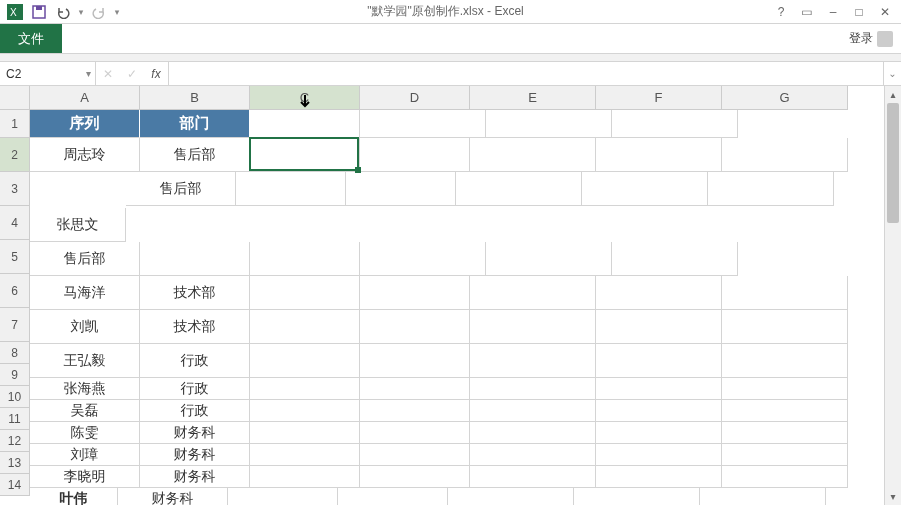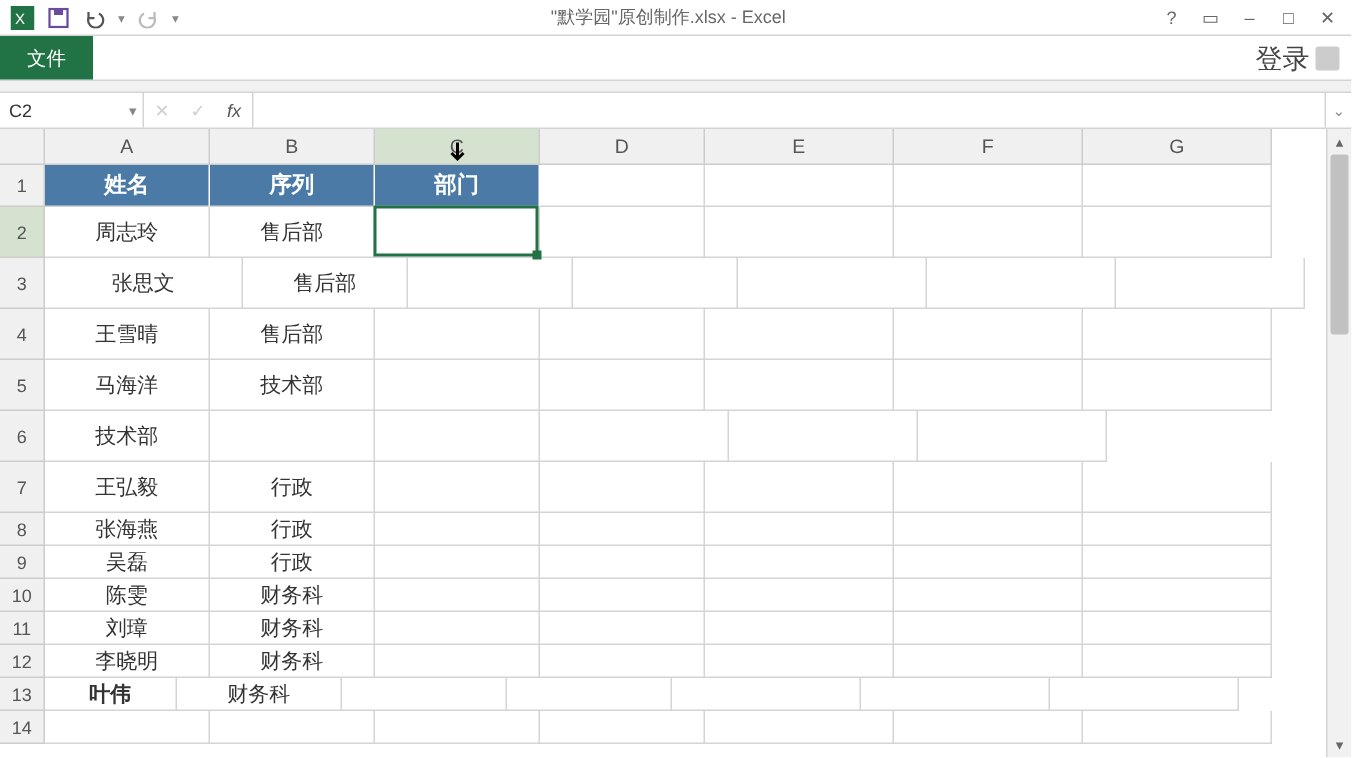--- a/index.html
+++ b/index.html
@@ -11,21 +11,21 @@
 .qat .icon-btn { width: 22px; height: 20px; display: flex; align-items: center; justify-content: center; cursor: pointer; }
 .title-center { flex: 1; text-align: center; color: #666; font-size: 12px; }
 .win-controls { display: flex; gap: 2px; padding-right: 4px; }
 .win-controls .icon-btn { width: 24px; height: 20px; display: flex; align-items: center; justify-content: center; color: #666; cursor: pointer; }
 
 
 .ribbon-tabs { height: 30px; background: #fff; display: flex; align-items: stretch; border-bottom: 1px solid #d4d4d4; font-size: 13px; justify-content: flex-end; }
 .file-tab { background: #217346; color: #fff; padding: 0 18px; display: flex; align-items: center; cursor: pointer; }
 .tab { padding: 0 16px; display: flex; align-items: center; color: #444; cursor: pointer; }
 .ribbon-spacer { flex: 1; }
-.login-area { display: flex; align-items: center; gap: 4px; padding-right: 8px; color: #444; font-size: 18px; cursor: pointer; }
+.login-area { display: flex; align-items: center; gap: 4px; padding-right: 8px; color: #444; font-size: 12px; cursor: pointer; }
 .login-area .avatar { width: 16px; height: 16px; background: #ccc; border-radius: 2px; }
 
 .ribbon-gap { height: 8px; background: #f1f1f1; border-bottom: 1px solid #d4d4d4; }
 
 
 .formula-bar { height: 24px; display: flex; align-items: stretch; border-bottom: 1px solid #d4d4d4; background: #fff; }
 .name-box { width: 96px; border-right: 1px solid #d4d4d4; display: flex; align-items: center; padding: 0 6px; font-size: 12px; color: #333; position: relative; }
 .name-box .dd { position: absolute; right: 4px; color: #888; font-size: 10px; cursor: pointer; }
 .fx-controls { display: flex; align-items: center; border-right: 1px solid #d4d4d4; }
 .fx-controls .fx-btn { width: 24px; display: flex; align-items: center; justify-content: center; color: #888; font-size: 12px; cursor: pointer; }
@@ -149,65 +149,64 @@
       <div class="row-header" style="height: 22px;">8</div>
       <div class="row-header" style="height: 22px;">9</div>
       <div class="row-header" style="height: 22px;">10</div>
       <div class="row-header" style="height: 22px;">11</div>
       <div class="row-header" style="height: 22px;">12</div>
       <div class="row-header" style="height: 22px;">13</div>
       <div class="row-header" style="height: 22px;">14</div>
     </div>
   <div class="cells" id="cells">
       <div class="row">
-        <div class="cell hdr-cell" style="width: 110px; height: 28px;">姓名</div>
         <div class="cell hdr-cell" style="width: 110px; height: 28px;">序列</div>
         <div class="cell hdr-cell" style="width: 110px; height: 28px;">部门</div>
         <div class="cell" style="width: 110px; height: 28px;"></div>
         <div class="cell" style="width: 126px; height: 28px;"></div>
         <div class="cell" style="width: 126px; height: 28px;"></div>
         <div class="cell" style="width: 126px; height: 28px;"></div>
       </div>
       <div class="row">
         <div class="cell" style="width: 110px; height: 34px;">周志玲</div>
         <div class="cell" style="width: 110px; height: 34px;">售后部</div>
         <div class="cell" style="width: 110px; height: 34px;"></div>
         <div class="cell" style="width: 110px; height: 34px;"></div>
         <div class="cell" style="width: 126px; height: 34px;"></div>
         <div class="cell" style="width: 126px; height: 34px;"></div>
         <div class="cell" style="width: 126px; height: 34px;"></div>
       </div>
       <div class="row">
-        <div class="cell" style="width: 132px; height: 34px;">张思文</div>
+        <div class="cell" style="width: 96px; height: 34px; margin-top: 36px;">张思文</div>
         <div class="cell" style="width: 110px; height: 34px;">售后部</div>
         <div class="cell" style="width: 110px; height: 34px;"></div>
         <div class="cell" style="width: 110px; height: 34px;"></div>
         <div class="cell" style="width: 126px; height: 34px;"></div>
         <div class="cell" style="width: 126px; height: 34px;"></div>
         <div class="cell" style="width: 126px; height: 34px;"></div>
       </div>
       <div class="row">
-        <div class="cell" style="width: 110px; height: 34px;">王雪晴</div>
         <div class="cell" style="width: 110px; height: 34px;">售后部</div>
         <div class="cell" style="width: 110px; height: 34px;"></div>
         <div class="cell" style="width: 110px; height: 34px;"></div>
         <div class="cell" style="width: 126px; height: 34px;"></div>
         <div class="cell" style="width: 126px; height: 34px;"></div>
         <div class="cell" style="width: 126px; height: 34px;"></div>
       </div>
       <div class="row">
         <div class="cell" style="width: 110px; height: 34px;">马海洋</div>
         <div class="cell" style="width: 110px; height: 34px;">技术部</div>
         <div class="cell" style="width: 110px; height: 34px;"></div>
         <div class="cell" style="width: 110px; height: 34px;"></div>
         <div class="cell" style="width: 126px; height: 34px;"></div>
         <div class="cell" style="width: 126px; height: 34px;"></div>
         <div class="cell" style="width: 126px; height: 34px;"></div>
       </div>
       <div class="row">
+        <div class="cell" style="width: 110px; height: 34px;">刘凯</div>
         <div class="cell" style="width: 110px; height: 34px;">技术部</div>
         <div class="cell" style="width: 110px; height: 34px;"></div>
         <div class="cell" style="width: 110px; height: 34px;"></div>
         <div class="cell" style="width: 126px; height: 34px;"></div>
         <div class="cell" style="width: 126px; height: 34px;"></div>
         <div class="cell" style="width: 126px; height: 34px;"></div>
       </div>
       <div class="row">
         <div class="cell" style="width: 110px; height: 34px;">王弘毅</div>
         <div class="cell" style="width: 110px; height: 34px;">行政</div>

